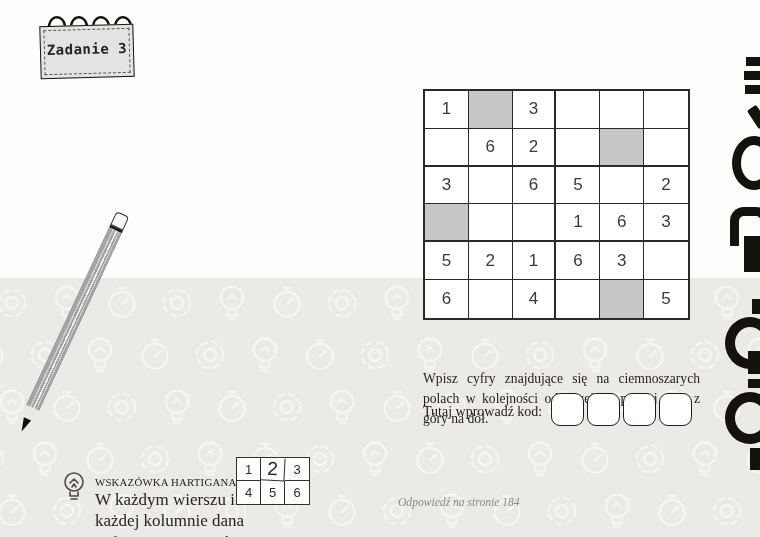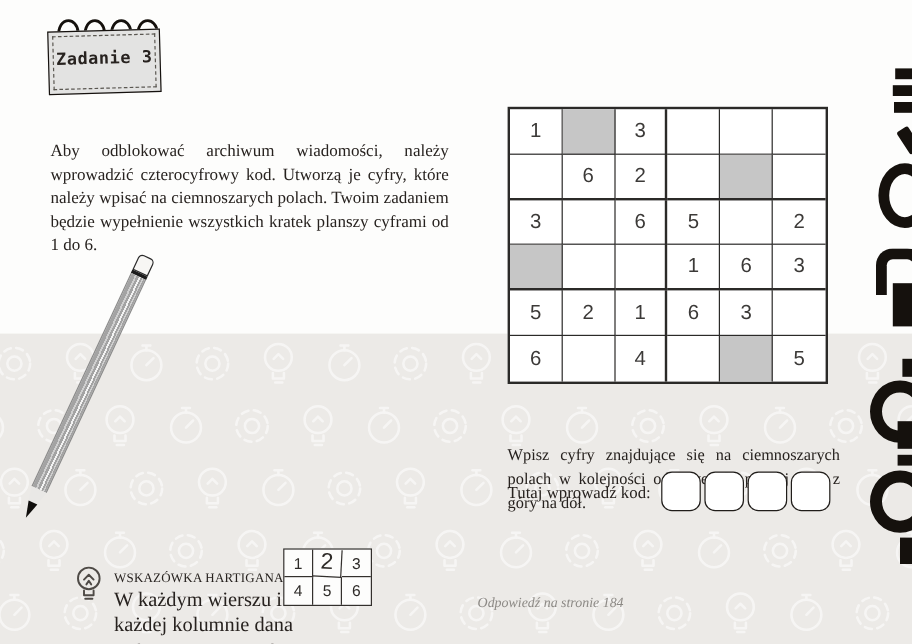--- a/index.html
+++ b/index.html
@@ -307,21 +307,20 @@
       <path d="M26 24 A 8 10 0 1 1 41 20 L36 29"></path>
       <path d="M48 24 A 8 10 0 1 1 63 20 L58 29"></path>
       <path d="M70 24 A 8 10 0 1 1 85 20 L80 29"></path>
     </g>
   </svg>
   <div class="note">
     <div class="note-inner"></div>
     <div class="note-label">Zadanie 3</div>
   </div>
 
-  <p class="intro">Aby odblokować archiwum wiadomości, należy wprowadzić czterocyfrowy kod. Utworzą je cyfry, które należy wpisać na ciemnoszarych polach. Twoim zadaniem będzie wypełnienie wszystkich kratek planszy cyframi od 1 do 6.</p>
 
   <div class="pencil">
     <div class="eraser"></div>
     <div class="ferrule"></div>
     <div class="body"></div>
     <div class="tip"></div>
   </div>
 
   <div class="grid">
     <div class="cell">1</div>

